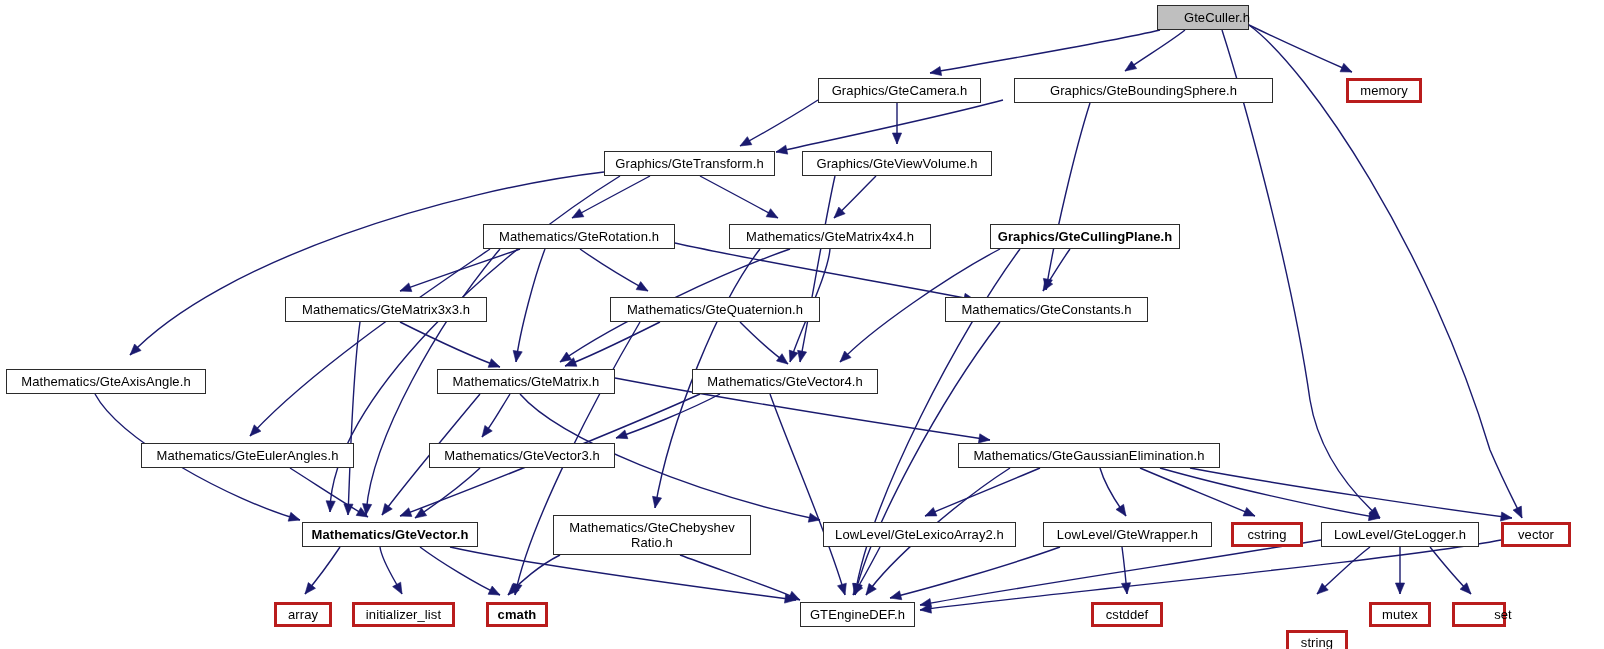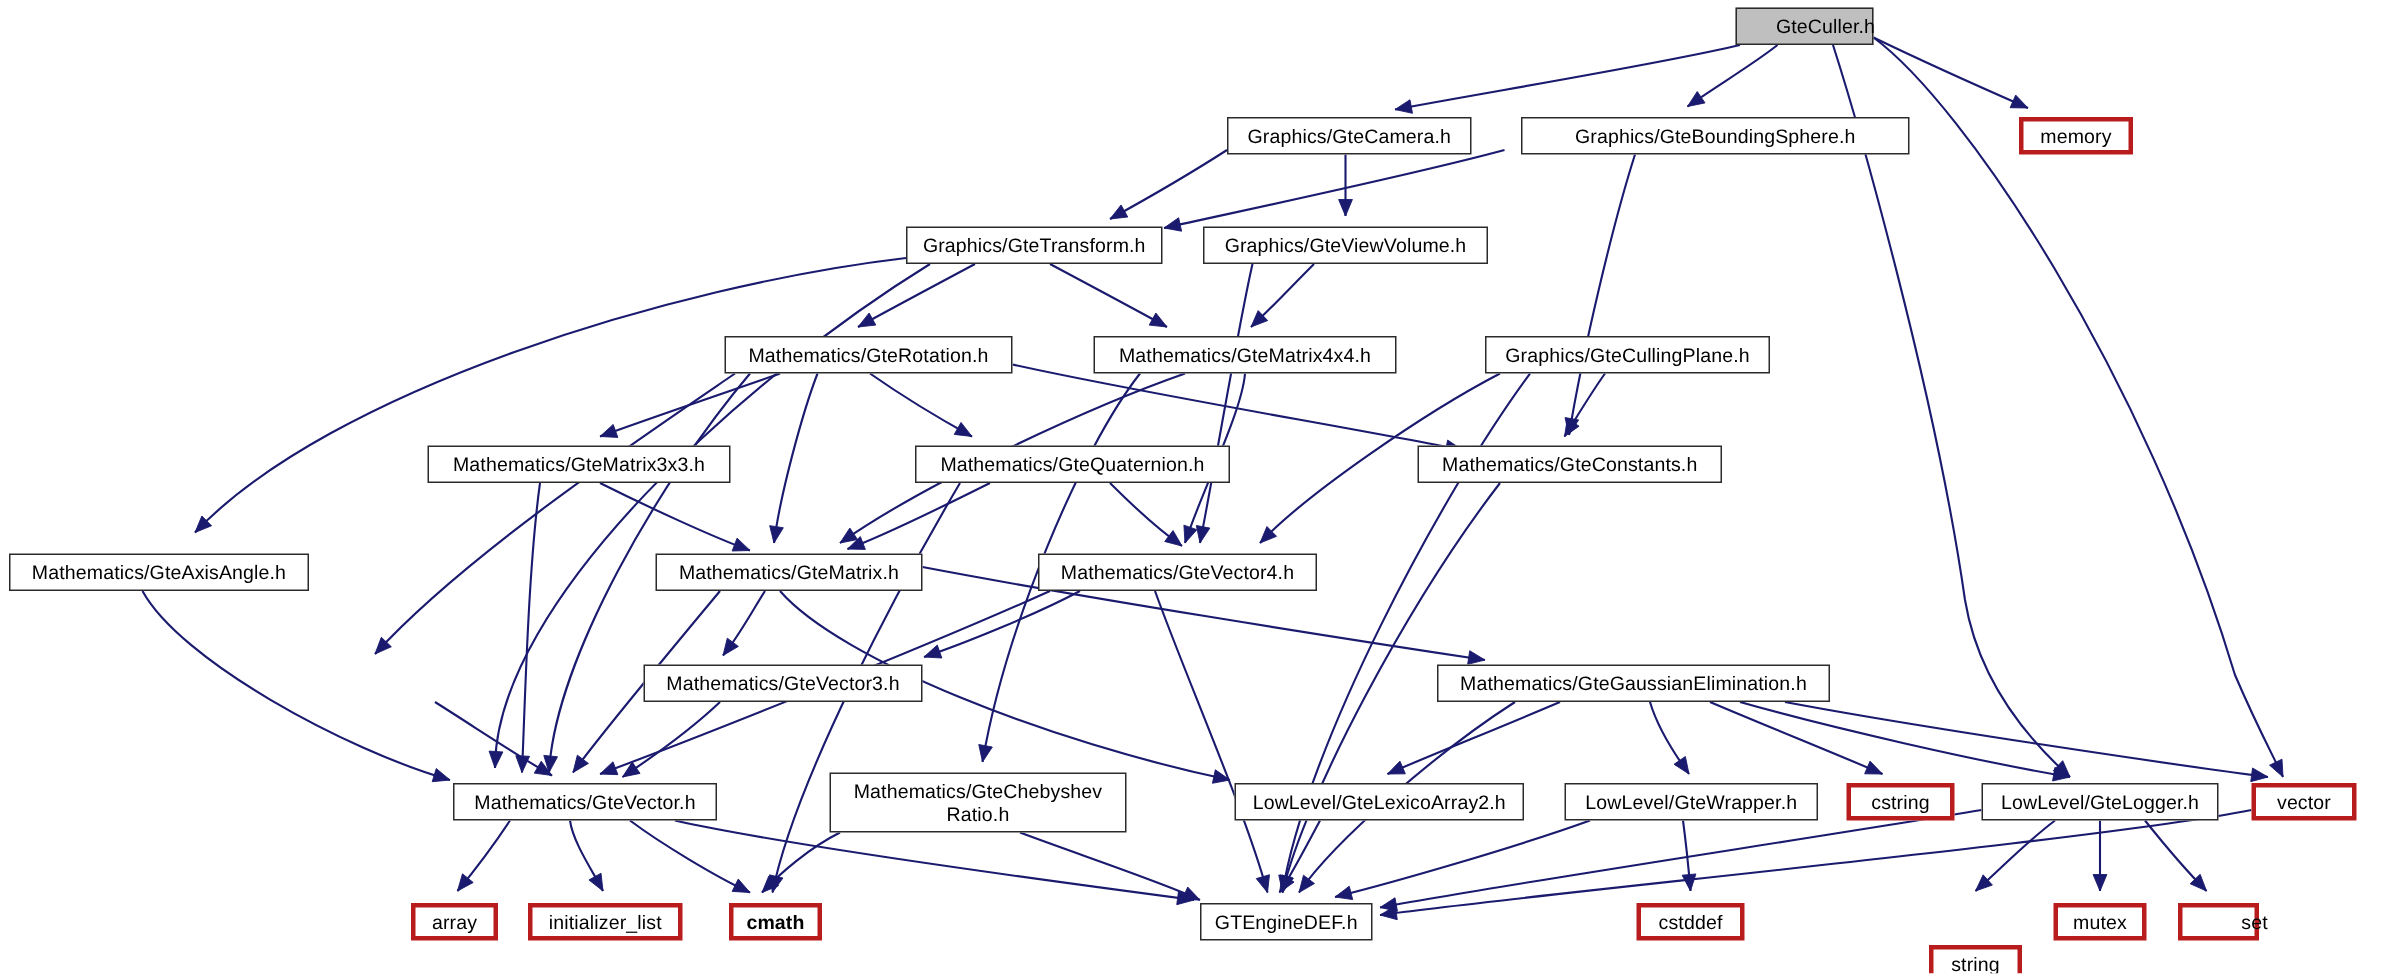--- a/index.html
+++ b/index.html
@@ -194,30 +194,31 @@
       <polygon points="920,610 930.3070936456586,604.0063516469829 931.5054687880408,613.1279686647117" class="edge-head"></polygon>
     </svg>
 <div class="node-box kind-root" style="left: 1157px; top: 5px; width: 92px; height: 25px;"><span>GteCuller.h</span></div>
     <div class="node-box kind-project" style="left: 818px; top: 78px; width: 163px; height: 25px;"><span>Graphics/GteCamera.h</span></div>
     <div class="node-box kind-project" style="left: 1014px; top: 78px; width: 259px; height: 25px;"><span>Graphics/GteBoundingSphere.h</span></div>
     <div class="node-box kind-system" style="left: 1346px; top: 78px; width: 76px; height: 25px;"><span>memory</span></div>
     <div class="node-box kind-project" style="left: 604px; top: 151px; width: 171px; height: 25px;"><span>Graphics/GteTransform.h</span></div>
     <div class="node-box kind-project" style="left: 802px; top: 151px; width: 190px; height: 25px;"><span>Graphics/GteViewVolume.h</span></div>
     <div class="node-box kind-project" style="left: 483px; top: 224px; width: 192px; height: 25px;"><span>Mathematics/GteRotation.h</span></div>
     <div class="node-box kind-project" style="left: 729px; top: 224px; width: 202px; height: 25px;"><span>Mathematics/GteMatrix4x4.h</span></div>
-    <div class="node-box kind-project" style="left: 990px; top: 224px; width: 190px; height: 25px;"><span>Graphics/GteCullingPlane.h</span></div>
+    <div class="node-box kind-project" style="left: 990px; top: 224px; width: 190px; height: 25px; font-weight: bold;"><span>Graphics/GteCullingPlane.h</span></div>
     <div class="node-box kind-project" style="left: 285px; top: 297px; width: 202px; height: 25px;"><span>Mathematics/GteMatrix3x3.h</span></div>
     <div class="node-box kind-project" style="left: 610px; top: 297px; width: 210px; height: 25px;"><span>Mathematics/GteQuaternion.h</span></div>
     <div class="node-box kind-project" style="left: 945px; top: 297px; width: 203px; height: 25px;"><span>Mathematics/GteConstants.h</span></div>
     <div class="node-box kind-project" style="left: 6px; top: 369px; width: 200px; height: 25px;"><span>Mathematics/GteAxisAngle.h</span></div>
     <div class="node-box kind-project" style="left: 437px; top: 369px; width: 178px; height: 25px;"><span>Mathematics/GteMatrix.h</span></div>
     <div class="node-box kind-project" style="left: 692px; top: 369px; width: 186px; height: 25px;"><span>Mathematics/GteVector4.h</span></div>
+    <div class="node-box kind-project" style="left: 141px; top: 443px; width: 213px; height: 25px;"><span>Mathematics/GteEulerAngles.h</span></div>
     <div class="node-box kind-project" style="left: 429px; top: 443px; width: 186px; height: 25px;"><span>Mathematics/GteVector3.h</span></div>
     <div class="node-box kind-project" style="left: 958px; top: 443px; width: 262px; height: 25px;"><span>Mathematics/GteGaussianElimination.h</span></div>
-    <div class="node-box kind-project" style="left: 302px; top: 522px; width: 176px; height: 25px;"><span>Mathematics/GteVector.h</span></div>
+    <div class="node-box kind-project" style="left: 302px; top: 522px; width: 176px; height: 25px; font-weight: bold;"><span>Mathematics/GteVector.h</span></div>
     <div class="node-box kind-project" style="left: 553px; top: 515px; width: 198px; height: 40px;"><span>Mathematics/GteChebyshev
 Ratio.h</span></div>
     <div class="node-box kind-project" style="left: 823px; top: 522px; width: 193px; height: 25px;"><span>LowLevel/GteLexicoArray2.h</span></div>
     <div class="node-box kind-project" style="left: 1043px; top: 522px; width: 169px; height: 25px;"><span>LowLevel/GteWrapper.h</span></div>
     <div class="node-box kind-system" style="left: 1231px; top: 522px; width: 72px; height: 25px;"><span>cstring</span></div>
     <div class="node-box kind-project" style="left: 1321px; top: 522px; width: 158px; height: 25px;"><span>LowLevel/GteLogger.h</span></div>
     <div class="node-box kind-system" style="left: 1501px; top: 522px; width: 70px; height: 25px;"><span>vector</span></div>
     <div class="node-box kind-system" style="left: 274px; top: 602px; width: 58px; height: 25px;"><span>array</span></div>
     <div class="node-box kind-system" style="left: 352px; top: 602px; width: 103px; height: 25px;"><span>initializer_list</span></div>
     <div class="node-box kind-system" style="left: 486px; top: 602px; width: 62px; height: 25px; font-weight: bold;"><span>cmath</span></div>

